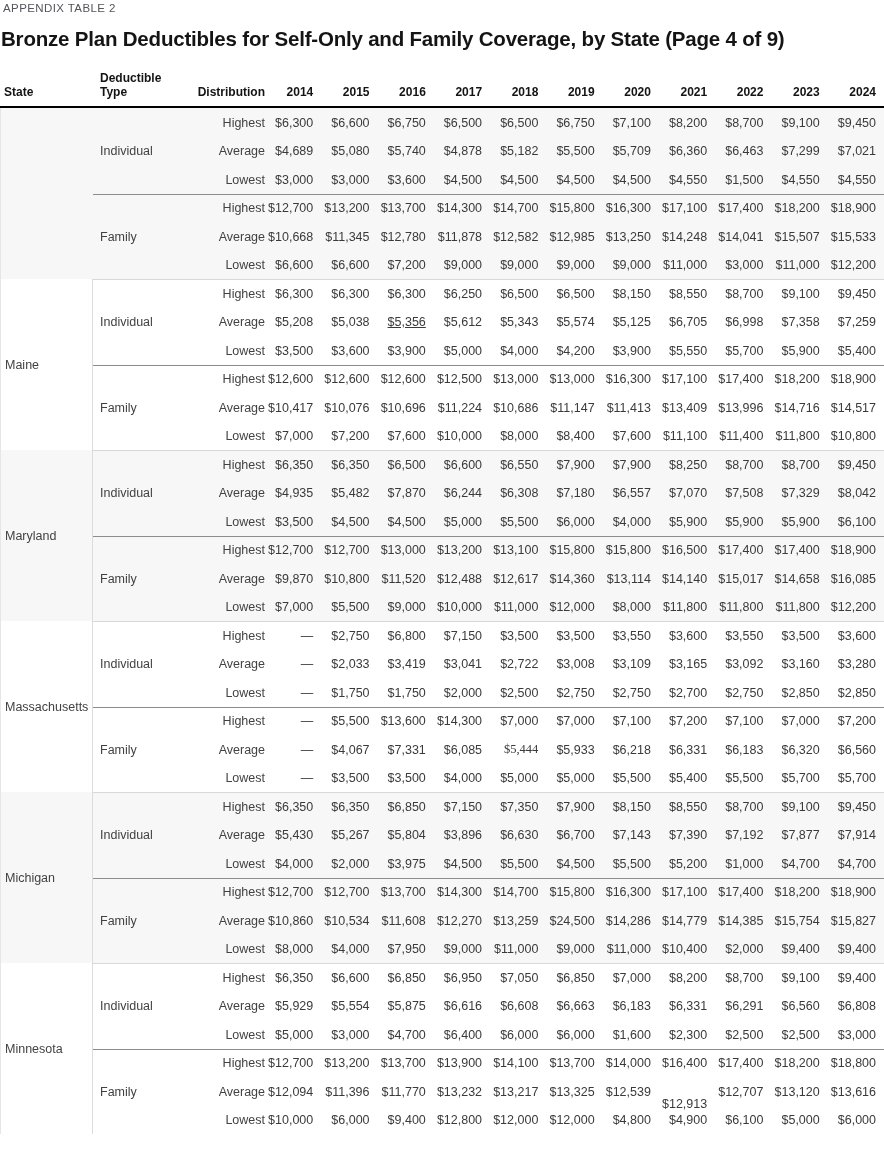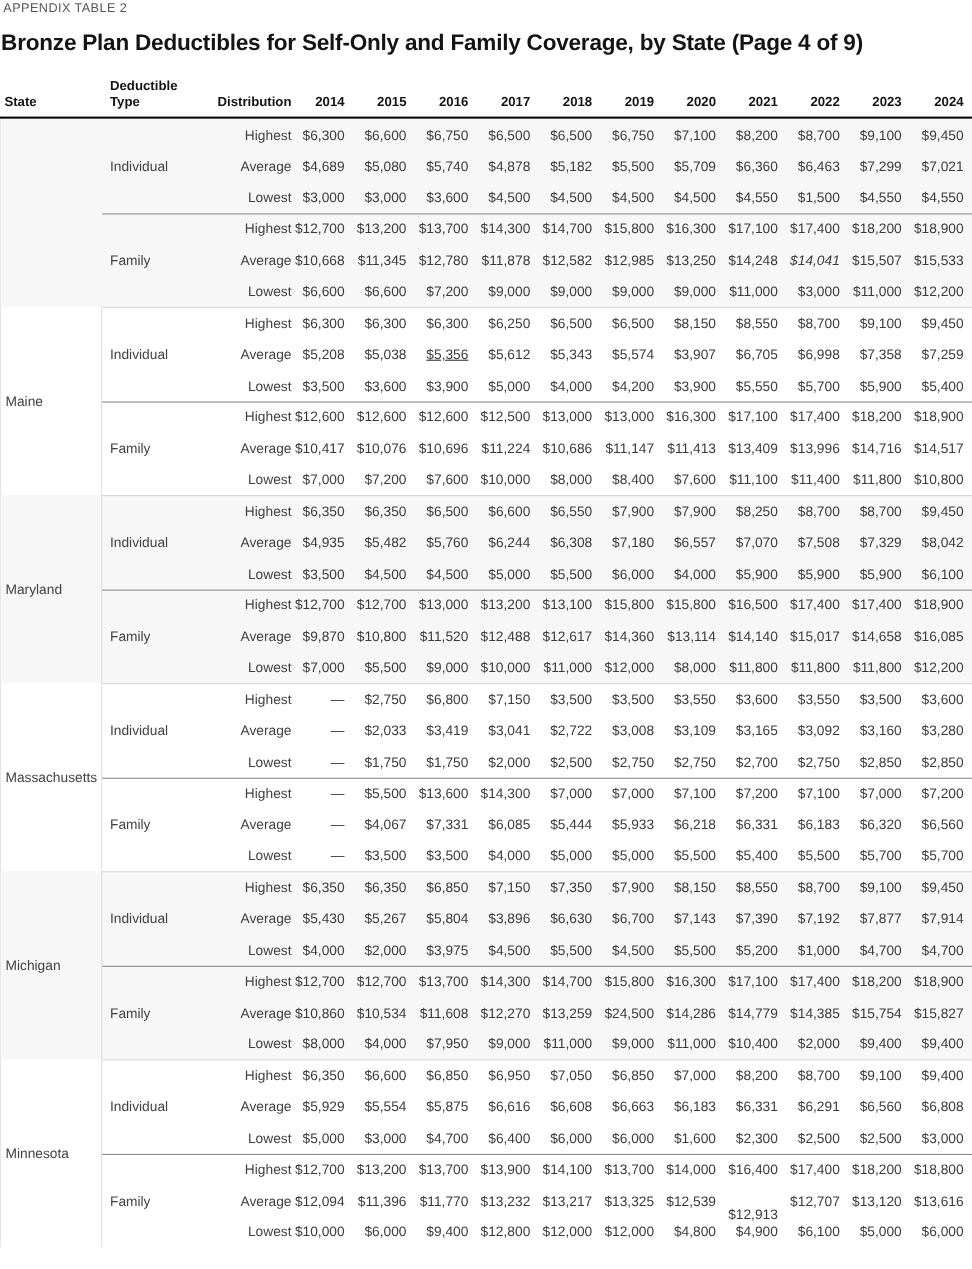--- a/index.html
+++ b/index.html
@@ -144,21 +144,21 @@
         <div class="cell value-cell" style="grid-area: 4 / 14;">$18,900</div>
         <div class="cell dist-label" style="grid-area: 5 / 3;">Average</div>
         <div class="cell value-cell" style="grid-area: 5 / 4;">$10,668</div>
         <div class="cell value-cell" style="grid-area: 5 / 5;">$11,345</div>
         <div class="cell value-cell" style="grid-area: 5 / 6;">$12,780</div>
         <div class="cell value-cell" style="grid-area: 5 / 7;">$11,878</div>
         <div class="cell value-cell" style="grid-area: 5 / 8;">$12,582</div>
         <div class="cell value-cell" style="grid-area: 5 / 9;">$12,985</div>
         <div class="cell value-cell" style="grid-area: 5 / 10;">$13,250</div>
         <div class="cell value-cell" style="grid-area: 5 / 11;">$14,248</div>
-        <div class="cell value-cell" style="grid-area: 5 / 12; font-style: italic;">$14,041</div>
+        <div class="cell value-cell" style="grid-area: 5 / 12;">$14,041</div>
         <div class="cell value-cell" style="grid-area: 5 / 13;">$15,507</div>
         <div class="cell value-cell" style="grid-area: 5 / 14;">$15,533</div>
         <div class="cell dist-label" style="grid-area: 6 / 3;">Lowest</div>
         <div class="cell value-cell" style="grid-area: 6 / 4;">$6,600</div>
         <div class="cell value-cell" style="grid-area: 6 / 5;">$6,600</div>
         <div class="cell value-cell" style="grid-area: 6 / 6;">$7,200</div>
         <div class="cell value-cell" style="grid-area: 6 / 7;">$9,000</div>
         <div class="cell value-cell" style="grid-area: 6 / 8;">$9,000</div>
         <div class="cell value-cell" style="grid-area: 6 / 9;">$9,000</div>
         <div class="cell value-cell" style="grid-area: 6 / 10;">$9,000</div>
@@ -183,21 +183,21 @@
         <div class="cell value-cell" style="grid-area: 1 / 12;">$8,700</div>
         <div class="cell value-cell" style="grid-area: 1 / 13;">$9,100</div>
         <div class="cell value-cell" style="grid-area: 1 / 14;">$9,450</div>
         <div class="cell dist-label" style="grid-area: 2 / 3;">Average</div>
         <div class="cell value-cell" style="grid-area: 2 / 4;">$5,208</div>
         <div class="cell value-cell" style="grid-area: 2 / 5;">$5,038</div>
         <div class="cell value-cell" style="grid-area: 2 / 6; text-decoration: underline;">$5,356</div>
         <div class="cell value-cell" style="grid-area: 2 / 7;">$5,612</div>
         <div class="cell value-cell" style="grid-area: 2 / 8;">$5,343</div>
         <div class="cell value-cell" style="grid-area: 2 / 9;">$5,574</div>
-        <div class="cell value-cell" style="grid-area: 2 / 10;">$3,907</div>
+        <div class="cell value-cell" style="grid-area: 2 / 10;">$5,125</div>
         <div class="cell value-cell" style="grid-area: 2 / 11;">$6,705</div>
         <div class="cell value-cell" style="grid-area: 2 / 12;">$6,998</div>
         <div class="cell value-cell" style="grid-area: 2 / 13;">$7,358</div>
         <div class="cell value-cell" style="grid-area: 2 / 14;">$7,259</div>
         <div class="cell dist-label" style="grid-area: 3 / 3;">Lowest</div>
         <div class="cell value-cell" style="grid-area: 3 / 4;">$3,500</div>
         <div class="cell value-cell" style="grid-area: 3 / 5;">$3,600</div>
         <div class="cell value-cell" style="grid-area: 3 / 6;">$3,900</div>
         <div class="cell value-cell" style="grid-area: 3 / 7;">$5,000</div>
         <div class="cell value-cell" style="grid-area: 3 / 8;">$4,000</div>
@@ -257,21 +257,21 @@
         <div class="cell value-cell" style="grid-area: 1 / 8;">$6,550</div>
         <div class="cell value-cell" style="grid-area: 1 / 9;">$7,900</div>
         <div class="cell value-cell" style="grid-area: 1 / 10;">$7,900</div>
         <div class="cell value-cell" style="grid-area: 1 / 11;">$8,250</div>
         <div class="cell value-cell" style="grid-area: 1 / 12;">$8,700</div>
         <div class="cell value-cell" style="grid-area: 1 / 13;">$8,700</div>
         <div class="cell value-cell" style="grid-area: 1 / 14;">$9,450</div>
         <div class="cell dist-label" style="grid-area: 2 / 3;">Average</div>
         <div class="cell value-cell" style="grid-area: 2 / 4;">$4,935</div>
         <div class="cell value-cell" style="grid-area: 2 / 5;">$5,482</div>
-        <div class="cell value-cell" style="grid-area: 2 / 6;">$5,760</div>
+        <div class="cell value-cell" style="grid-area: 2 / 6;">$7,870</div>
         <div class="cell value-cell" style="grid-area: 2 / 7;">$6,244</div>
         <div class="cell value-cell" style="grid-area: 2 / 8;">$6,308</div>
         <div class="cell value-cell" style="grid-area: 2 / 9;">$7,180</div>
         <div class="cell value-cell" style="grid-area: 2 / 10;">$6,557</div>
         <div class="cell value-cell" style="grid-area: 2 / 11;">$7,070</div>
         <div class="cell value-cell" style="grid-area: 2 / 12;">$7,508</div>
         <div class="cell value-cell" style="grid-area: 2 / 13;">$7,329</div>
         <div class="cell value-cell" style="grid-area: 2 / 14;">$8,042</div>
         <div class="cell dist-label" style="grid-area: 3 / 3;">Lowest</div>
         <div class="cell value-cell" style="grid-area: 3 / 4;">$3,500</div>
@@ -374,21 +374,21 @@
         <div class="cell value-cell" style="grid-area: 4 / 10;">$7,100</div>
         <div class="cell value-cell" style="grid-area: 4 / 11;">$7,200</div>
         <div class="cell value-cell" style="grid-area: 4 / 12;">$7,100</div>
         <div class="cell value-cell" style="grid-area: 4 / 13;">$7,000</div>
         <div class="cell value-cell" style="grid-area: 4 / 14;">$7,200</div>
         <div class="cell dist-label" style="grid-area: 5 / 3;">Average</div>
         <div class="cell value-cell" style="grid-area: 5 / 4;">—</div>
         <div class="cell value-cell" style="grid-area: 5 / 5;">$4,067</div>
         <div class="cell value-cell" style="grid-area: 5 / 6;">$7,331</div>
         <div class="cell value-cell" style="grid-area: 5 / 7;">$6,085</div>
-        <div class="cell value-cell" style="grid-area: 5 / 8;">$5,444</div>
+        <div class="cell value-cell" style="grid-area: 5 / 8; font-family: Liberation Serif, serif;">$5,444</div>
         <div class="cell value-cell" style="grid-area: 5 / 9;">$5,933</div>
         <div class="cell value-cell" style="grid-area: 5 / 10;">$6,218</div>
         <div class="cell value-cell" style="grid-area: 5 / 11;">$6,331</div>
         <div class="cell value-cell" style="grid-area: 5 / 12;">$6,183</div>
         <div class="cell value-cell" style="grid-area: 5 / 13;">$6,320</div>
         <div class="cell value-cell" style="grid-area: 5 / 14;">$6,560</div>
         <div class="cell dist-label" style="grid-area: 6 / 3;">Lowest</div>
         <div class="cell value-cell" style="grid-area: 6 / 4;">—</div>
         <div class="cell value-cell" style="grid-area: 6 / 5;">$3,500</div>
         <div class="cell value-cell" style="grid-area: 6 / 6;">$3,500</div>

